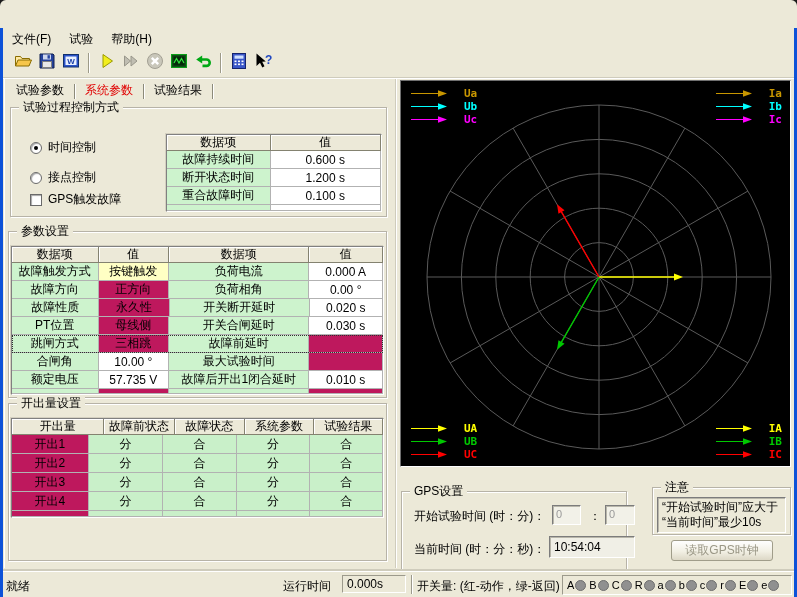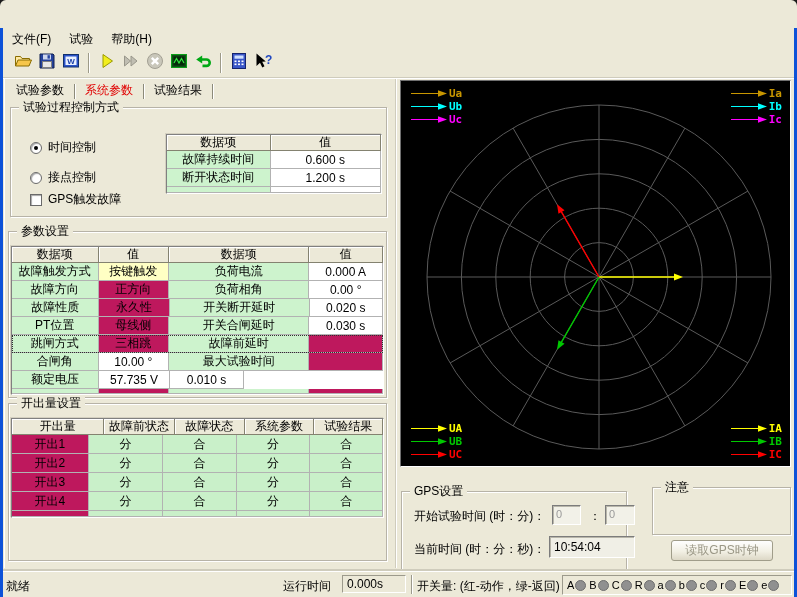--- a/index.html
+++ b/index.html
@@ -50,21 +50,21 @@
 .th{background:#ece9d8;border-right:1px solid #848270;border-bottom:1px solid #848270;box-shadow:inset 1px 1px 0 #fff;}
 .c-label{background:#cdf3cd;}
 .c-text{background:#be185d;}
 .c-state{background:#c9f0c9;}
 .c-num{background:#ffffff;}
 .c-hl{background:#ffffc4;}
 .trow.selected{outline:1px dotted #303030;outline-offset:-1px;}
 
 .vecbox{position:absolute;left:400px;top:80px;width:391px;height:387px;background:#000;border:1px solid;border-color:#707070 #fdfdfd #fdfdfd #707070;}
 .legend{position:absolute;display:flex;flex-direction:column;gap:1px;}
-.litem{display:flex;align-items:center;gap:2px;height:12px;}
+.litem{display:flex;align-items:center;gap:17px;height:12px;}
 .ltext{font-family:"DejaVu Sans Mono",monospace;font-size:11px;font-weight:bold;line-height:11px;}
 
 .gpslabel{position:absolute;font-size:12px;color:#000;}
 .ginput{position:absolute;background:#f2f1e8;border:1px solid;border-color:#7c7c7c #fff #fff #7c7c7c;box-shadow:inset 1px 1px 0 #b8b6aa;font-size:11px;color:#9a9a9a;padding:2px 0 0 3px;}
 .timebox{position:absolute;background:#f0efe6;border:1px solid;border-color:#7c7c7c #fff #fff #7c7c7c;box-shadow:inset 1px 1px 0 #b8b6aa;font-size:12px;color:#000;padding:3px 0 0 4px;}
 .noteinner{position:absolute;border:1px solid;border-color:#7c7c7c #fff #fff #7c7c7c;box-shadow:inset 1px 1px 0 #b8b6aa;font-size:12px;padding:2px 0 0 4px;line-height:15px;}
 .xpbtn{position:absolute;border:1px solid #a09d8a;border-radius:3px;background:linear-gradient(180deg,#fefefe,#f2f0e4 55%,#ddd8c6);color:#9a9786;font-size:12px;text-align:center;line-height:19px;}
 
 .statusbar{position:absolute;left:0px;bottom:0px;right:0px;height:26px;background:#ece9d8;border-top:1px solid #fff;box-shadow:0 -2px 0 #cfccbc;}
 .sbtext{position:absolute;font-size:12px;color:#000;top:6px;}
@@ -199,20 +199,24 @@
       </div>
       <div class="trow">
         <div class="tc c-label" style="width: 104px; height: 18px;">故障持续时间</div>
         <div class="tc c-num" style="width: 111px; height: 18px;">0.600 s</div>
       </div>
       <div class="trow">
         <div class="tc c-label" style="width: 104px; height: 18px;">断开状态时间</div>
         <div class="tc c-num" style="width: 111px; height: 18px;">1.200 s</div>
       </div>
       <div class="trow">
+        <div class="tc c-label" style="width: 104px; height: 18px;">重合故障时间</div>
+        <div class="tc c-num" style="width: 111px; height: 18px;">0.100 s</div>
+      </div>
+      <div class="trow">
         <div class="tc c-label" style="width: 104px; height: 6px;"></div>
         <div class="tc c-num" style="width: 111px; height: 6px;"></div>
       </div>
     </div>
 
   <div class="gb" style="left:8px;top:231px;width:379px;height:167px;">
     <span class="gtitle">参数设置</span>
   </div>
   <div class="tbl" id="param-table" style="left:11px;top:246px;width:373px;">
       <div class="trow">
@@ -253,20 +257,21 @@
       </div>
       <div class="trow">
         <div class="tc c-label" style="width: 87px; height: 18px;">合闸角</div>
         <div class="tc c-num" style="width: 71px; height: 18px;">10.00 °</div>
         <div class="tc c-label" style="width: 141px; height: 18px;">最大试验时间</div>
         <div class="tc c-text" style="width: 74px; height: 18px;"></div>
       </div>
       <div class="trow">
         <div class="tc c-label" style="width: 87px; height: 18px;">额定电压</div>
         <div class="tc c-num" style="width: 71px; height: 18px;">57.735 V</div>
+        <div class="tc c-label" style="width: 141px; height: 18px;">故障后开出1闭合延时</div>
         <div class="tc c-num" style="width: 74px; height: 18px;">0.010 s</div>
       </div>
       <div class="trow">
         <div class="tc c-label" style="width: 87px; height: 5px;"></div>
         <div class="tc c-text" style="width: 71px; height: 5px;"></div>
         <div class="tc c-label" style="width: 141px; height: 5px;"></div>
         <div class="tc c-text" style="width: 74px; height: 5px;"></div>
       </div>
     </div>
 
@@ -443,20 +448,24 @@
   </div>
   <span class="gpslabel" style="left:414px;top:508px;">开始试验时间 (时：分)：</span>
   <span class="ginput" style="left:552px;top:505px;width:29px;height:20px;">0</span>
   <span class="gpslabel" style="left:589px;top:508px;">：</span>
   <span class="ginput" style="left:605px;top:505px;width:30px;height:20px;">0</span>
   <span class="gpslabel" style="left:414px;top:541px;">当前时间 (时：分：秒)：</span>
   <span class="timebox" style="left:549px;top:536px;width:86px;height:22px;">10:54:04</span>
 
   <div class="gb" style="left:652px;top:487px;width:139px;height:48px;">
     <span class="gtitle">注意</span>
+    <div class="noteinner" style="left:4px;top:9px;width:129px;height:36px;">
+      <div>“开始试验时间”应大于</div>
+      <div>“当前时间”最少10s</div>
+    </div>
   </div>
   <div class="xpbtn" style="left:671px;top:540px;width:102px;height:21px;">读取GPS时钟</div>
 
   <div class="statusbar">
     <span class="sbtext" style="left:6px;">就绪</span>
     <span class="sbtext" style="left:283px;">运行时间</span>
     <span class="sbox" style="left:342px;top:3px;width:64px;height:18px;">0.000s</span>
     <span class="sbsep" style="left:411px;"></span>
     <span class="sbtext" style="left:417px;">开关量: (红-动作，绿-返回)</span>
     <span class="indpanel" id="indpanel">

